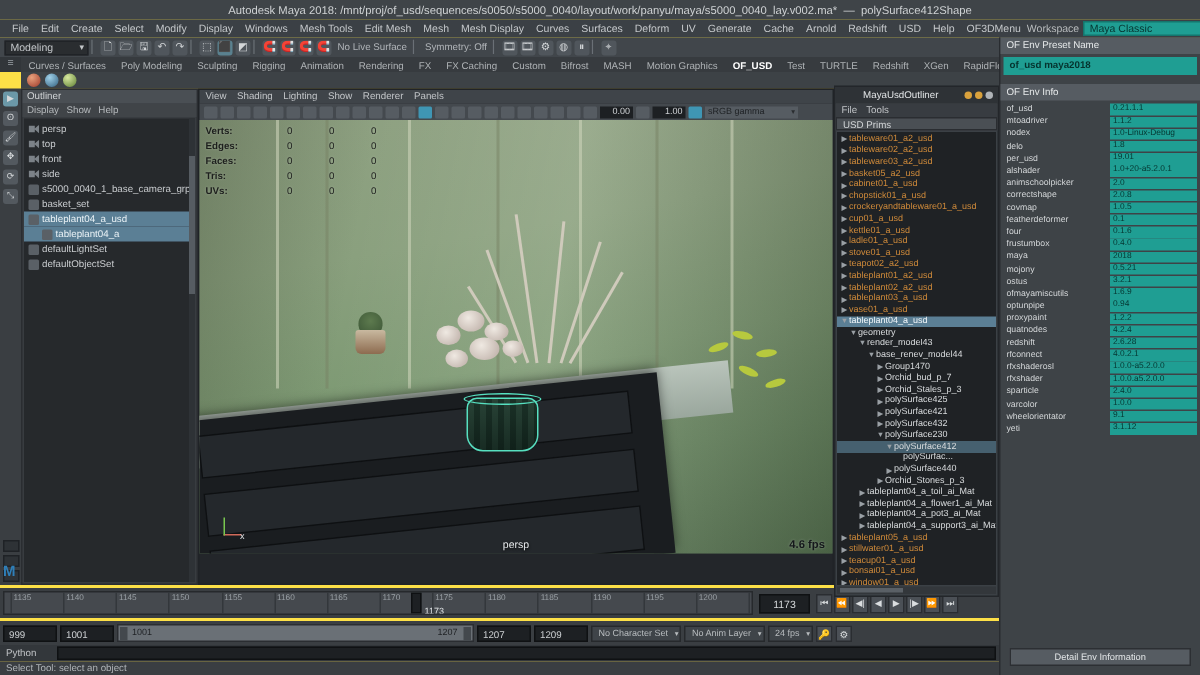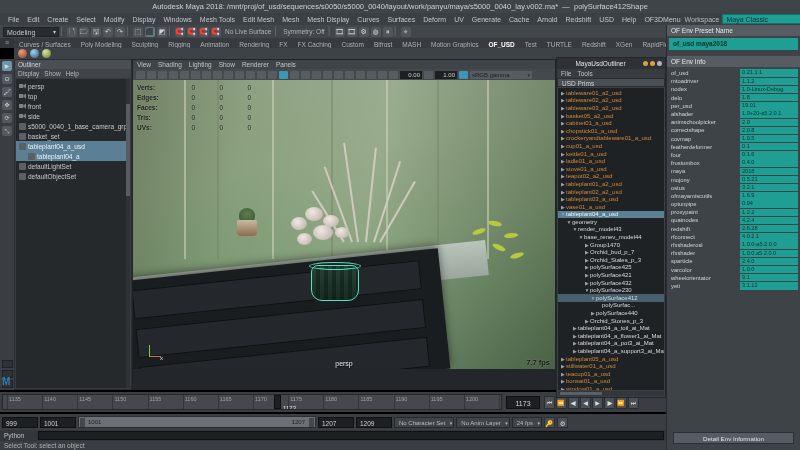--- a/index.html
+++ b/index.html
@@ -1,18 +1,18 @@
 <!DOCTYPE html>
 <html><head>
 <meta charset="utf-8">
 <style>
   * { margin:0; padding:0; box-sizing:border-box; }
   html,body { width:800px; height:450px; overflow:hidden; background:#373737;
     font-family:"Liberation Sans", sans-serif; font-size:9px; color:#c8c8c8; }
-  .app { position:relative; width:800px; height:450px; background:#000000; }
+  .app { position:relative; width:800px; height:450px; background:#fde047; }
 
   
   .titlebar { position:absolute; left:0; top:0; width:800px; height:13px;
     background:#3f4448; display:flex; align-items:center; justify-content:center;
     font-size:7.5px; color:#cfd2d4; }
   .menubar { position:absolute; left:0; top:13px; width:800px; height:12px;
     background:#3b4045; display:flex; align-items:center; padding:0 4px; }
   .menubar .menu { padding:0 4px; font-size:7px; color:#c4c7ca; white-space:nowrap; }
   .workspace { margin-left:auto; display:flex; align-items:center; gap:3px; }
   .workspace .label { font-size:7px; color:#b8bbbd; }
@@ -502,21 +502,21 @@
             <span class="hval">0</span>
           </div>
         </div>
 
       <div class="axis">
         <div class="ax"></div>
           <div class="ay"></div>
         <div class="axl">x</div>
       </div>
       <div class="persp-label">persp</div>
-      <div class="fps">7.7 fps</div>
+      <div class="fps">4.6 fps</div>
     </div>
   </div>
 
   <div class="usdwin">
     <div class="wtitle">
       <span class="txt">MayaUsdOutliner</span>
       <span class="wdot d1"></span>
       <span class="wdot d2"></span>
       <span class="wdot d3"></span>
     </div>

